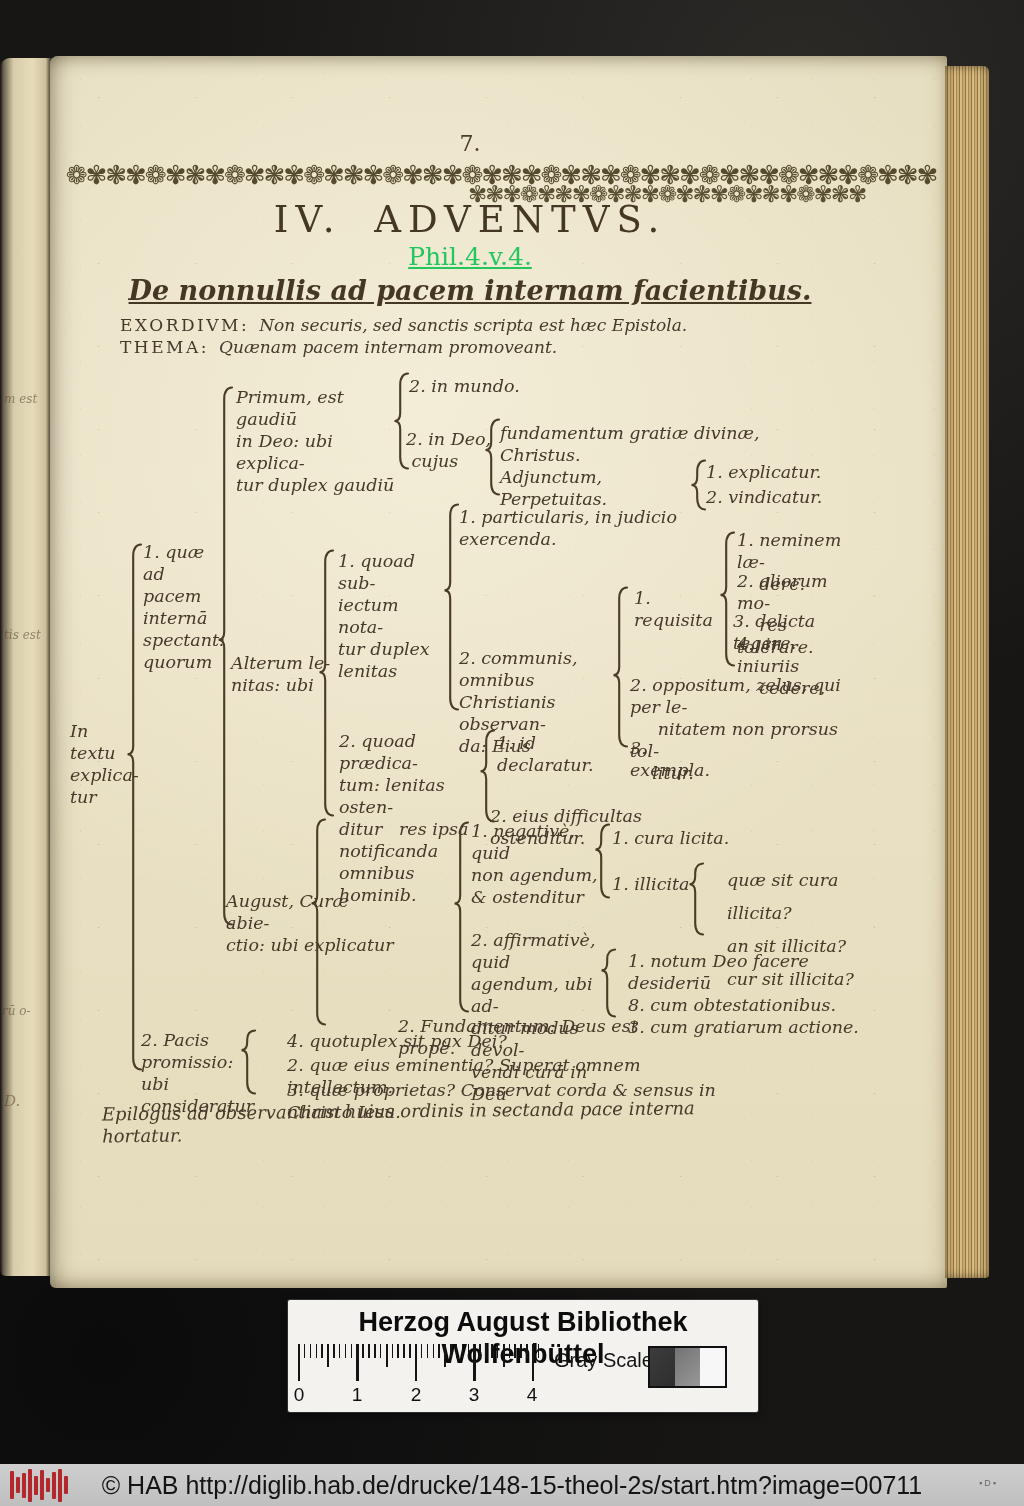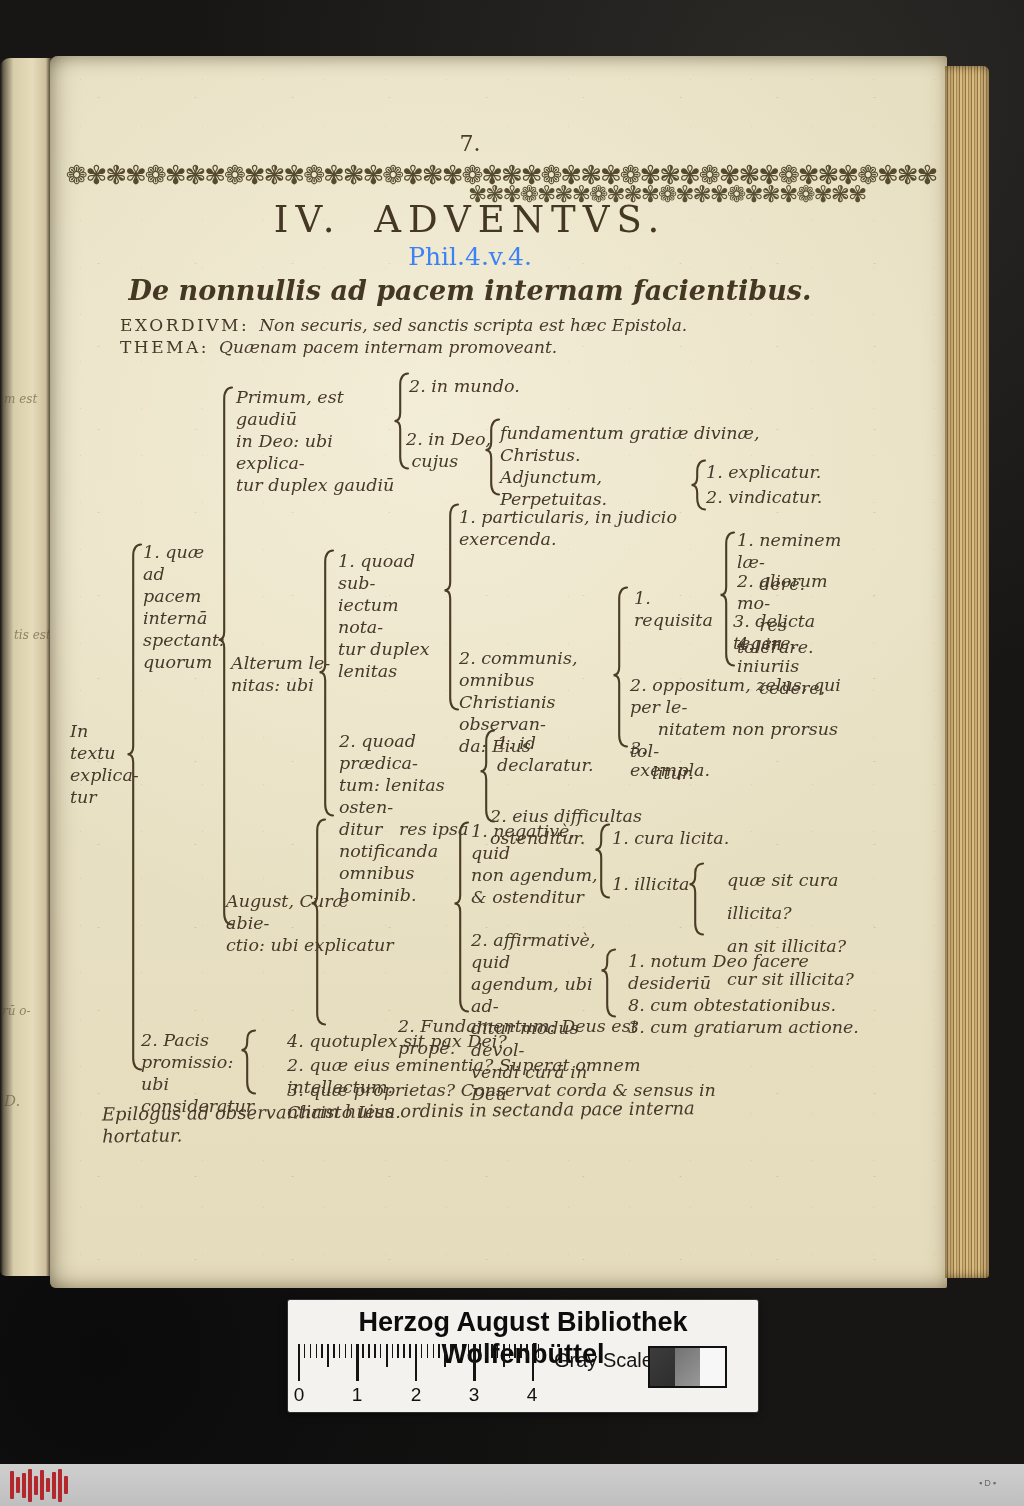--- a/index.html
+++ b/index.html
@@ -40,23 +40,23 @@
     border-radius:0 6px 4px 0;
   }
   
   .pageno{position:absolute;left:60px;top:132px;width:820px;text-align:center;font:400 22px/24px "DejaVu Serif",serif;color:#4a3c26;}
   .ornament{position:absolute;left:62px;top:158px;width:878px;height:34px;overflow:hidden;text-align:center;
     font-family:"DejaVu Sans",sans-serif;font-size:26px;line-height:34px;color:#4b4023;letter-spacing:-2px;opacity:.93;white-space:nowrap;}
   .ornament2{position:absolute;left:468px;top:180px;width:476px;height:30px;overflow:hidden;
     font-family:"DejaVu Sans",sans-serif;font-size:23px;line-height:28px;color:#4b4023;letter-spacing:-2px;opacity:.9;white-space:nowrap;}
   .title{position:absolute;left:60px;top:200px;width:820px;text-align:center;
     font:400 37px/40px "DejaVu Serif",serif;letter-spacing:7px;word-spacing:14px;color:#443723;}
-  .verse{position:absolute;left:60px;top:243px;width:820px;text-align:center;font:400 25px/28px "DejaVu Serif",serif;color:#3b82f6;}
+  .verse{position:absolute;left:60px;top:243px;width:820px;text-align:center;font:400 25px/28px "DejaVu Serif",serif;color:#22c55e;text-decoration:underline;}
   .subtitle{position:absolute;left:60px;top:276px;width:820px;text-align:center;
-    font:italic 600 27px/30px "DejaVu Serif",serif;color:#443723;}
+    font:italic 600 27px/30px "DejaVu Serif",serif;color:#443723;text-decoration:underline;}
   .argline{position:absolute;left:120px;white-space:nowrap;color:#46392a;}
   .arglabel{font:400 17px/20px "DejaVu Serif",serif;letter-spacing:2.5px;}
   .argtext{font:italic 17px/20px "DejaVu Serif",serif;margin-left:10px;}
   
   .t{position:absolute;font:italic 17.5px/22px "DejaVu Serif",serif;color:#46392a;white-space:pre-line;}
   .brace{position:absolute;display:block;width:16px;}
   .brace svg{display:block;overflow:visible;}
   
   .card{
     position:absolute;left:288px;top:1300px;width:470px;height:112px;background:#f3f2ef;
@@ -85,21 +85,21 @@
   .hab-logo span:nth-child(7){height:14px}.hab-logo span:nth-child(8){height:27px}
   .hab-logo span:nth-child(9){height:33px}.hab-logo span:nth-child(10){height:18px}
   .copyright{width:100%;text-align:center;font:400 25px/30px "Liberation Sans",sans-serif;color:#141414;}
   .corner-mark{position:absolute;right:26px;top:14px;font:400 9px/10px "Liberation Sans",sans-serif;color:#6a6a6a;letter-spacing:2px;}
 </style>
 </head>
 <body>
 
 <div class="left-page">
   <div class="frag" style="left:4px;top:334px">m est</div>
-  <div class="frag" style="left:14px;top:570px">tis est</div>
+  <div class="frag" style="left:4px;top:570px">tis est</div>
   <div class="frag" style="left:2px;top:946px">rū o-</div>
   <div class="frag" style="left:4px;top:1036px;font-size:15px">D.</div>
 </div>
 
 <div class="page"></div>
 <div class="fore-edge"></div>
 
 <div class="pageno">7.</div>
 <div class="ornament">❁✾❃✾❁✾❃✾❁✾❃✾❁✾❃✾❁✾❃✾❁✾❃✾❁✾❃✾❁✾❃✾❁✾❃✾❁✾❃✾❁✾❃✾</div>
 <div class="ornament2">✾❃✾❁✾❃✾❁✾❃✾❁✾❃✾❁✾❃✾❁✾❃✾</div>
@@ -288,14 +288,15 @@
       <span></span>
       <span></span>
       <span></span>
       <span></span>
       <span></span>
       <span></span>
       <span></span>
       <span></span>
       <span></span>
   </div>
+  <div class="copyright">© HAB http://diglib.hab.de/drucke/148-15-theol-2s/start.htm?image=00711</div>
   <div class="corner-mark">▪D▪</div>
 </div>
 
 </body></html>

